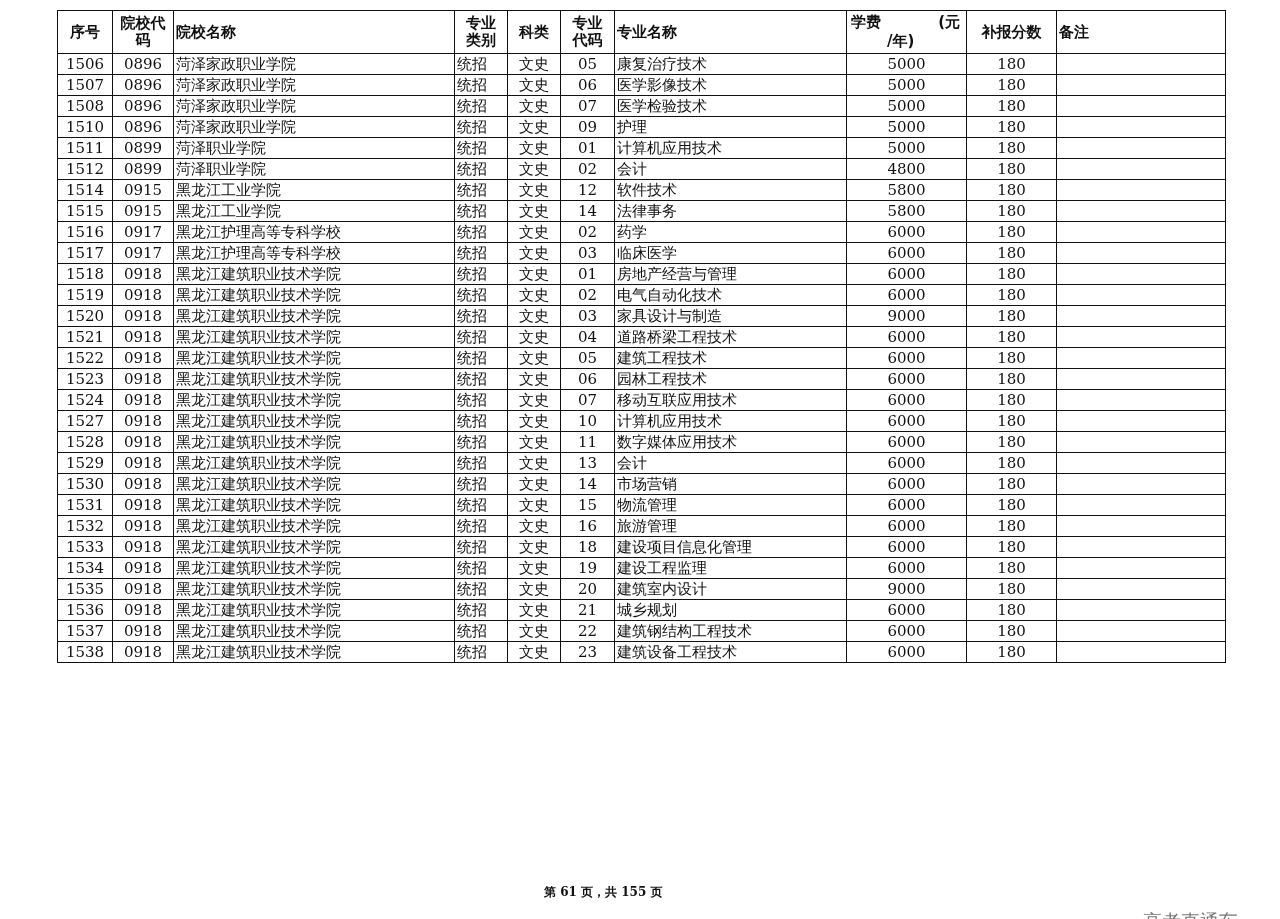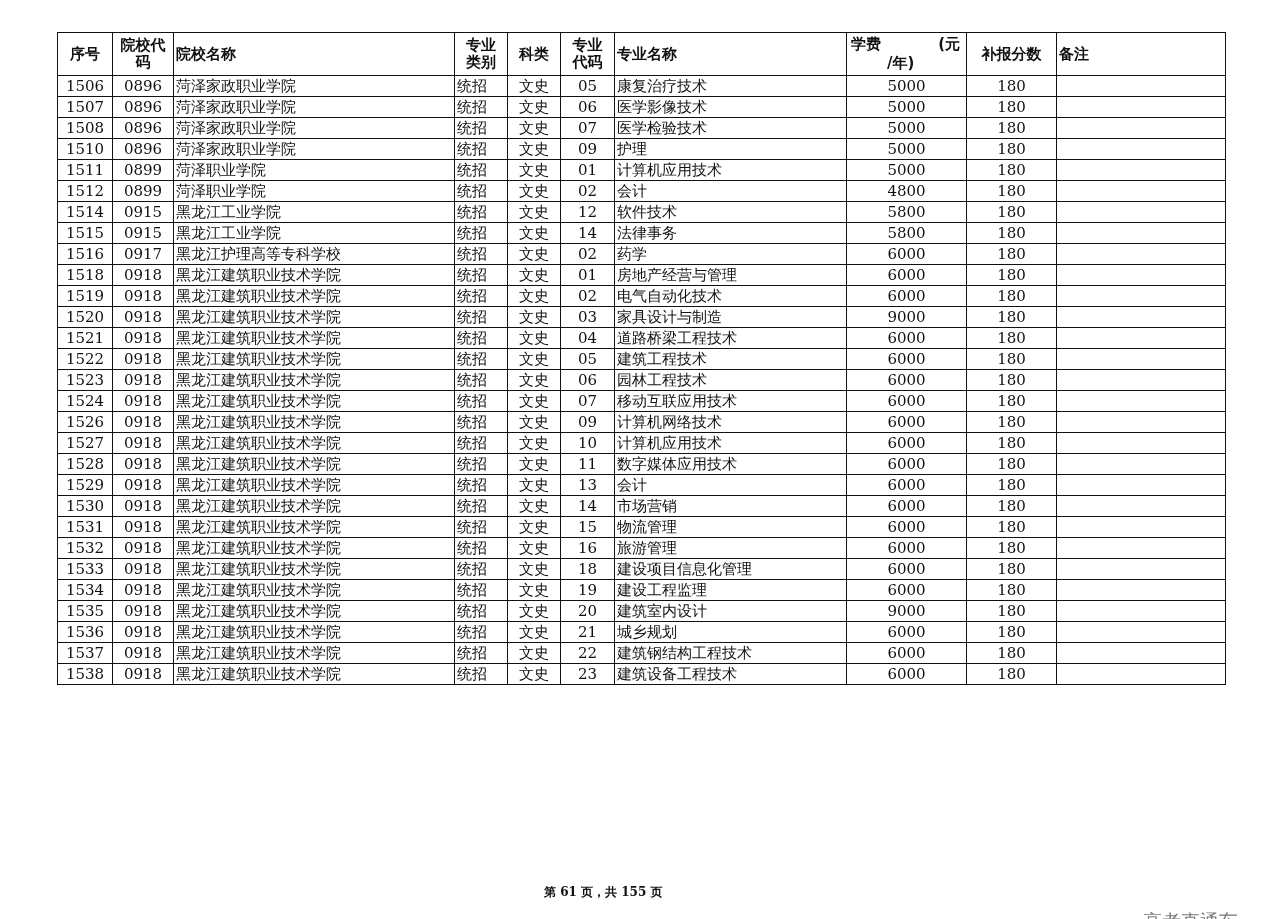--- a/index.html
+++ b/index.html
@@ -1,18 +1,18 @@
 <!DOCTYPE html>
 <html><head>
 <meta charset="utf-8">
 <style>
   html, body { margin:0; padding:0; background:#fff; }
   body { width:1280px; height:919px; position:relative; overflow:hidden;
          font-family:"DejaVu Serif","Liberation Serif", serif; color:#111; }
-  table.grid { position:absolute; left:57px; top:32px; border-collapse:collapse;
+  table.grid { position:absolute; left:57px; top:10px; border-collapse:collapse;
                table-layout:fixed; width:1168px; }
   table.grid td, table.grid th { border:1.6px solid #111; padding:0 2px;
                font-size:15px; line-height:17px; white-space:nowrap; overflow:hidden; }
   table.grid th { height:42px; font-weight:bold; font-family:"DejaVu Sans","Liberation Sans", sans-serif;
                font-size:15px; }
   table.grid td { height:20px; }
   .c { text-align:center; }
   .l { text-align:left; }
   th.two { line-height:18px;margin-top:24px; }
   th.fee { text-align:left; position:relative; }
@@ -161,20 +161,32 @@
         <td class="l">黑龙江护理高等专科学校</td>
         <td class="l">统招</td>
         <td class="c">文史</td>
         <td class="c">02</td>
         <td class="l">药学</td>
         <td class="c">6000</td>
         <td class="c">180</td>
         <td class="l"></td>
       </tr>
       <tr>
+        <td class="c">1517</td>
+        <td class="c">0917</td>
+        <td class="l">黑龙江护理高等专科学校</td>
+        <td class="l">统招</td>
+        <td class="c">文史</td>
+        <td class="c">03</td>
+        <td class="l">临床医学</td>
+        <td class="c">6000</td>
+        <td class="c">180</td>
+        <td class="l"></td>
+      </tr>
+      <tr>
         <td class="c">1518</td>
         <td class="c">0918</td>
         <td class="l">黑龙江建筑职业技术学院</td>
         <td class="l">统招</td>
         <td class="c">文史</td>
         <td class="c">01</td>
         <td class="l">房地产经营与管理</td>
         <td class="c">6000</td>
         <td class="c">180</td>
         <td class="l"></td>
@@ -240,32 +252,20 @@
         <td class="l"></td>
       </tr>
       <tr>
         <td class="c">1524</td>
         <td class="c">0918</td>
         <td class="l">黑龙江建筑职业技术学院</td>
         <td class="l">统招</td>
         <td class="c">文史</td>
         <td class="c">07</td>
         <td class="l">移动互联应用技术</td>
-        <td class="c">6000</td>
-        <td class="c">180</td>
-        <td class="l"></td>
-      </tr>
-      <tr>
-        <td class="c">1526</td>
-        <td class="c">0918</td>
-        <td class="l">黑龙江建筑职业技术学院</td>
-        <td class="l">统招</td>
-        <td class="c">文史</td>
-        <td class="c">09</td>
-        <td class="l">计算机网络技术</td>
         <td class="c">6000</td>
         <td class="c">180</td>
         <td class="l"></td>
       </tr>
       <tr>
         <td class="c">1527</td>
         <td class="c">0918</td>
         <td class="l">黑龙江建筑职业技术学院</td>
         <td class="l">统招</td>
         <td class="c">文史</td>

